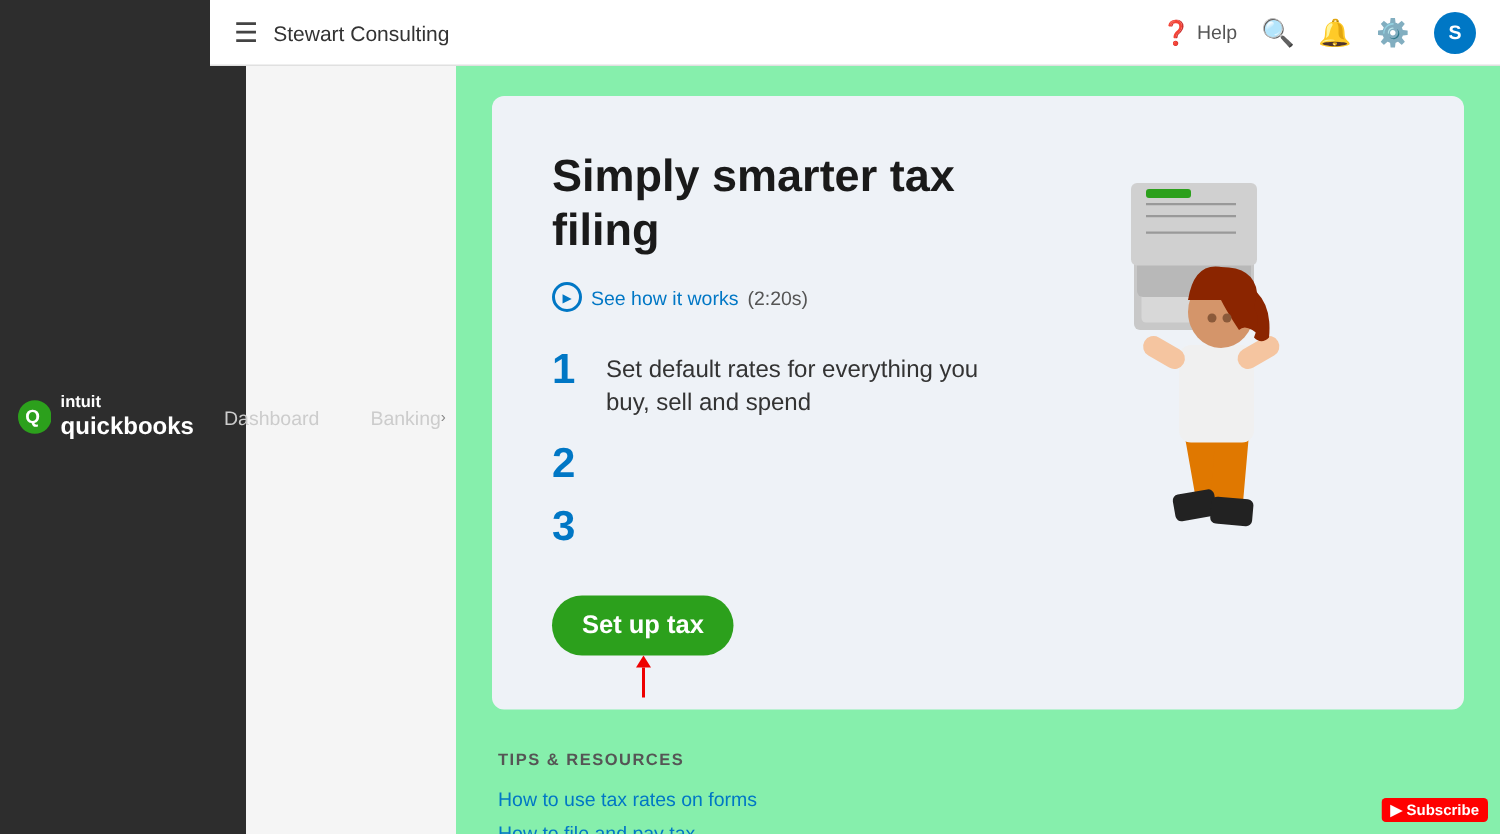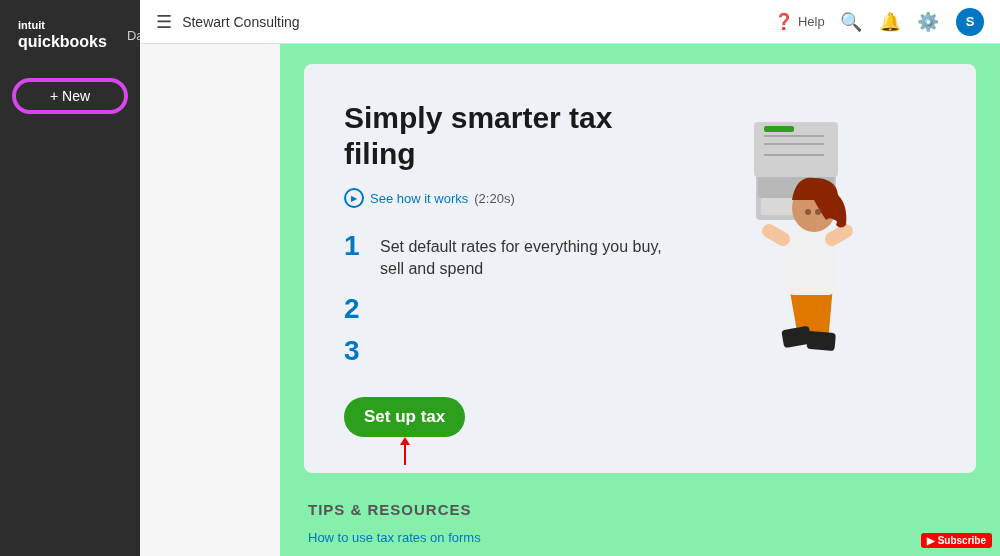--- a/index.html
+++ b/index.html
@@ -1,23 +1,23 @@
 <!DOCTYPE html>
 <html><head>
   <meta charset="utf-8">
   <style>
     * { margin: 0; padding: 0; box-sizing: border-box; }
     body { font-family: 'Helvetica Neue', Arial, sans-serif; background: #f5f5f5; display: flex; height: 556px; width: 1000px; overflow: hidden; }
 
     
     #sidebar {
-      width: 140px;
+      width: 164px;
       background: #2d2d2d;
       display: flex;
-      flex-direction: column;
+      flex-direction: row;
       height: 100%;
       flex-shrink: 0;
     }
     #sidebar-logo {
       display: flex;
       align-items: center;
       padding: 10px 12px;
       gap: 6px;
     }
     .qb-logo {
@@ -135,21 +135,21 @@
       align-items: center;
     }
     .arrow-up-line { width: 2px; height: 20px; background: #e00; }
     .arrow-up-head { width: 0; height: 0; border-left: 5px solid transparent; border-right: 5px solid transparent; border-bottom: 8px solid #e00; position: absolute; top: -8px; }
 
     
     #hero-illustration { width: 260px; display: flex; align-items: center; justify-content: center; }
 
     
     #tips-section { padding: 0 4px; }
-    #tips-title { font-size: 15px; font-weight: 700; color: #555; letter-spacing: 1px; text-transform: uppercase; margin-bottom: 12px; }
+    #tips-title { font-size: 11px; font-weight: 700; color: #555; letter-spacing: 1px; text-transform: uppercase; margin-bottom: 12px; }
     #tips-links { display: flex; flex-direction: column; gap: 8px; }
     .tips-link { color: #0077c5; font-size: 13px; cursor: pointer; text-decoration: none; }
 
     
     #yt-badge {
       position: fixed;
       bottom: 8px;
       right: 8px;
       background: #f00;
       color: #fff;

